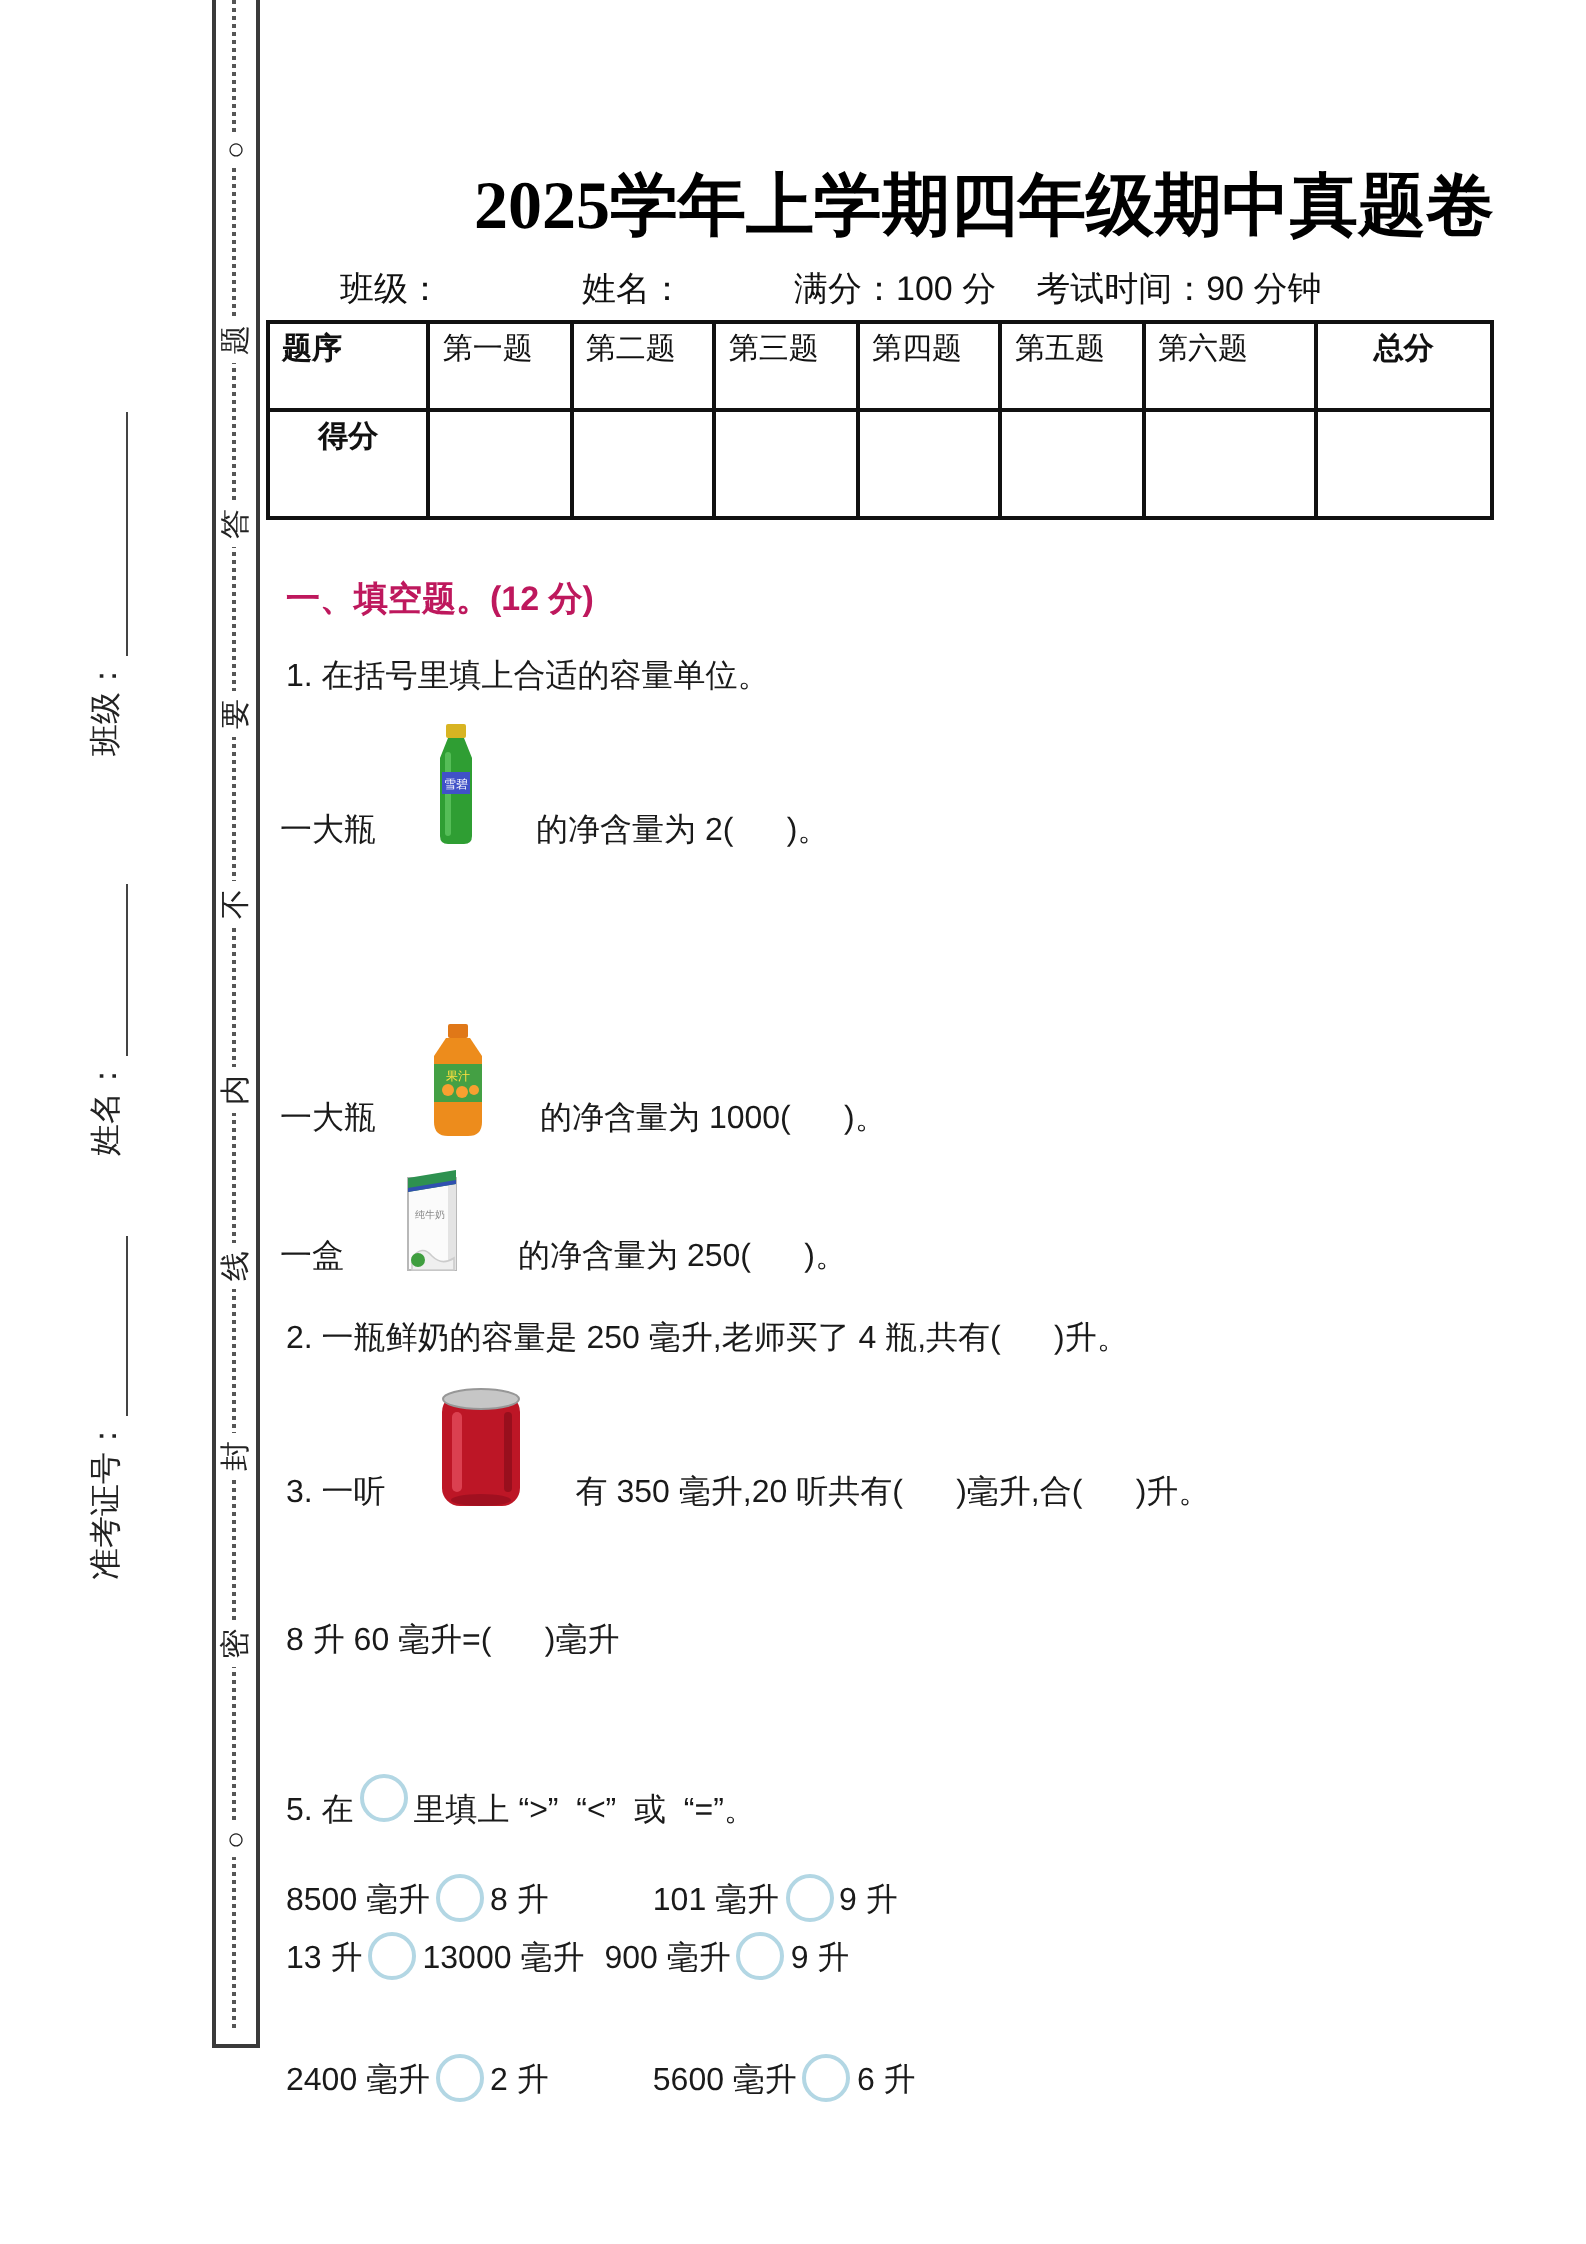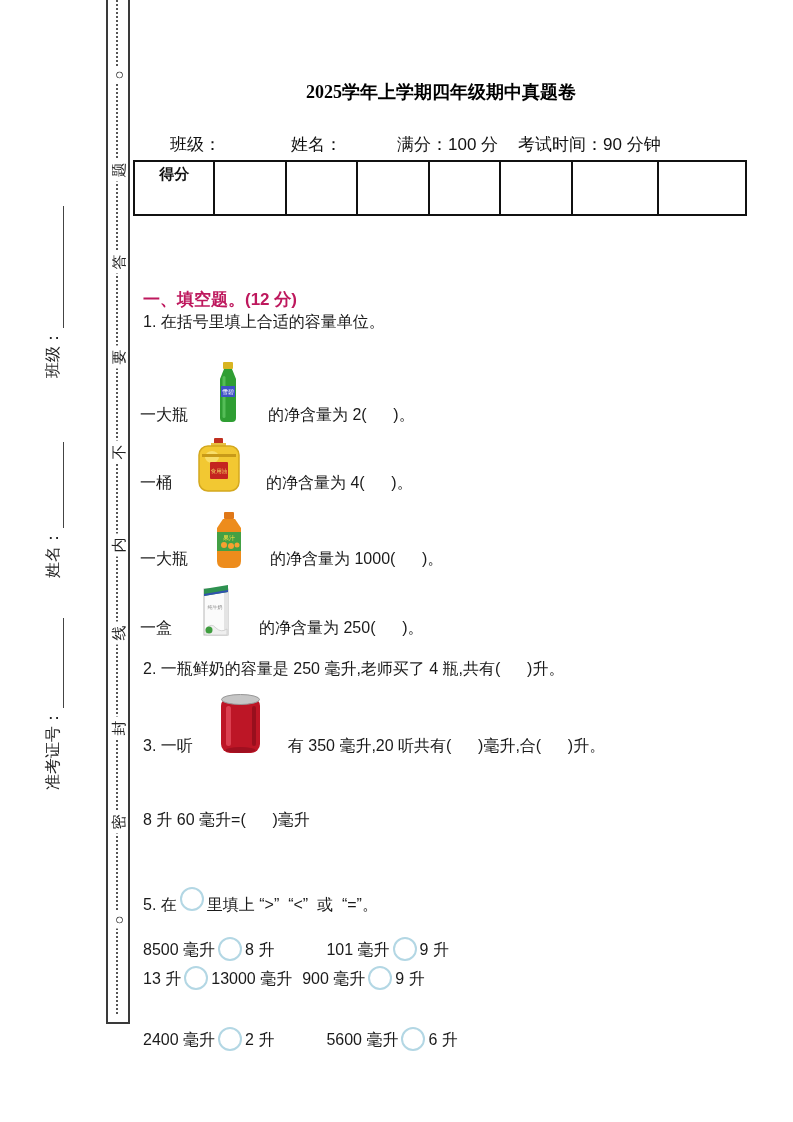--- a/index.html
+++ b/index.html
@@ -12,22 +12,22 @@
                 transform:rotate(-90deg); transform-origin:0 100%; font-size:16px; color:#222; }
   .side-field .blank { display:inline-block; border-bottom:1.5px solid #444; height:19px; margin-left:2px; }
 
   
   .seal-col { position:absolute; left:106px; top:-4px; width:20px; height:1026px;
               border-left:2px solid #3a3a3a; border-right:2px solid #3a3a3a; border-bottom:2px solid #3a3a3a; background:#fff; }
   .seal-dots { position:absolute; left:8px; top:4px; bottom:8px; width:0; border-left:2px dotted #555; }
   .seal-char { position:absolute; left:10px; transform:translate(-50%,-50%) rotate(-90deg);
                background:#fff; font-size:15px; line-height:1; padding:0 4px; color:#222; }
 
-  .title { position:absolute; left:135px; top:80px; width:612px; text-align:center;
-           font-family:"Liberation Serif","DejaVu Serif",serif; font-weight:bold; font-size:18px; color:#000; }
+  .title { position:absolute; left:135px; top:80px; width:612px; text-align:right;
+           font-family:"Liberation Serif","DejaVu Serif",serif; font-weight:bold; font-size:34px; color:#000; }
 
   .info-row { position:absolute; left:170px; top:133px; display:flex; font-size:17px; color:#111; }
   .mr70 { margin-right:70px; } .mr55 { margin-right:55px; } .mr20 { margin-right:20px; }
 
   table.score { position:absolute; left:133px; top:160px; width:614px; border-collapse:collapse;
                 table-layout:fixed; font-size:15px; color:#111; }
   table.score td { border:2px solid #111; vertical-align:top; padding:3px 6px; }
   tr.hdr td { height:36px; }
   tr.scr td { height:46px; }
   .b { font-weight:bold; } .c { text-align:center; }
@@ -90,62 +90,59 @@
       <col style="width:73px">
         <col style="width:65px">
         <col style="width:65px">
         <col style="width:65px">
       <col style="width:65px">
         <col style="width:65px">
         <col style="width:78px">
         <col style="width:80px">
     </colgroup>
     <tbody>
+        <tr class="hdr">
+      <td class="b txt">题序</td>
+      <td class="txt">第一题</td>
+      <td class="txt">第二题</td>
+      <td class="txt">第三题</td>
+      <td class="txt">第四题</td>
+      <td class="txt">第五题</td>
+      <td class="txt">第六题</td>
+      <td class="b c txt">总分</td>
+    </tr>
     <tr class="scr">
       <td class="b c txt">得分</td>
       <td></td>
       <td></td>
       <td></td>
       <td></td>
       <td></td>
       <td></td>
       <td></td>
     </tr>
   </tbody>
     </table>
 
   <div class="line sec txt" style="top:288px;">一、填空题。(12 分)</div>
 
-  <div class="line txt" style="top:312px;text-align:center;">1. 在括号里填上合适的容量单位。</div>
+  <div class="line txt" style="top:328px;text-align:center;">1. 在括号里填上合适的容量单位。</div>
 
   <div class="icon-row" style="top:362px;">
     <span class="txt">一大瓶</span>
     <svg width="28" height="62" viewBox="0 0 28 62">
       <rect x="9" y="0" width="10" height="7" rx="1" fill="#d8b422"></rect>
       <path d="M10,7 h8 l4,10 v39 q0,4 -4,4 h-8 q-4,0 -4,-4 V17 Z" fill="#2f9e33"></path>
       <rect x="8.5" y="14" width="3" height="42" rx="1.5" fill="#5cc25e" opacity="0.85"></rect>
       <rect x="7" y="24" width="14" height="11" fill="#4052c8"></rect>
       <text x="14" y="32" font-size="6" fill="#ffffff" text-anchor="middle">雪碧</text>
     </svg>
     <span class="txt">的净含量为 2(      )。</span>
   </div>
 
-  <div class="icon-row" style="top:438px;">
-    <span class="txt">一桶</span>
-    <svg width="42" height="54" viewBox="0 0 42 54">
-      <rect x="16" y="0" width="9" height="7" rx="1" fill="#c03020"></rect>
-      <rect x="13" y="5" width="15" height="4" fill="#e8c040"></rect>
-      <rect x="1" y="8" width="40" height="45" rx="9" fill="#f2c832" stroke="#d4a81e" stroke-width="1.5"></rect>
-      <ellipse cx="14" cy="19" rx="7" ry="6" fill="#f8e070" opacity="0.9"></ellipse>
-      <rect x="4" y="16" width="34" height="3" fill="#c89a18"></rect>
-      <rect x="12" y="24" width="18" height="17" rx="1" fill="#c42420"></rect>
-      <text x="21" y="35" font-size="5.5" fill="#f0d060" text-anchor="middle">食用油</text>
-    </svg>
-    <span class="txt">的净含量为 4(      )。</span>
-  </div>
 
   <div class="icon-row" style="top:512px;">
     <span class="txt">一大瓶</span>
     <svg width="30" height="56" viewBox="0 0 30 56">
       <rect x="10" y="0" width="10" height="7" rx="1" fill="#e07818"></rect>
       <path d="M9,7 h12 l6,9 v33 q0,7 -7,7 h-10 q-7,0 -7,-7 V16 Z" fill="#ed8c1c"></path>
       <rect x="3" y="20" width="24" height="19" fill="#44a044"></rect>
       <text x="15" y="28" font-size="6" fill="#ffe040" text-anchor="middle">果汁</text>
       <circle cx="10" cy="33" r="3" fill="#f8a030"></circle>
         <circle cx="17" cy="34" r="3" fill="#f8a030"></circle>

